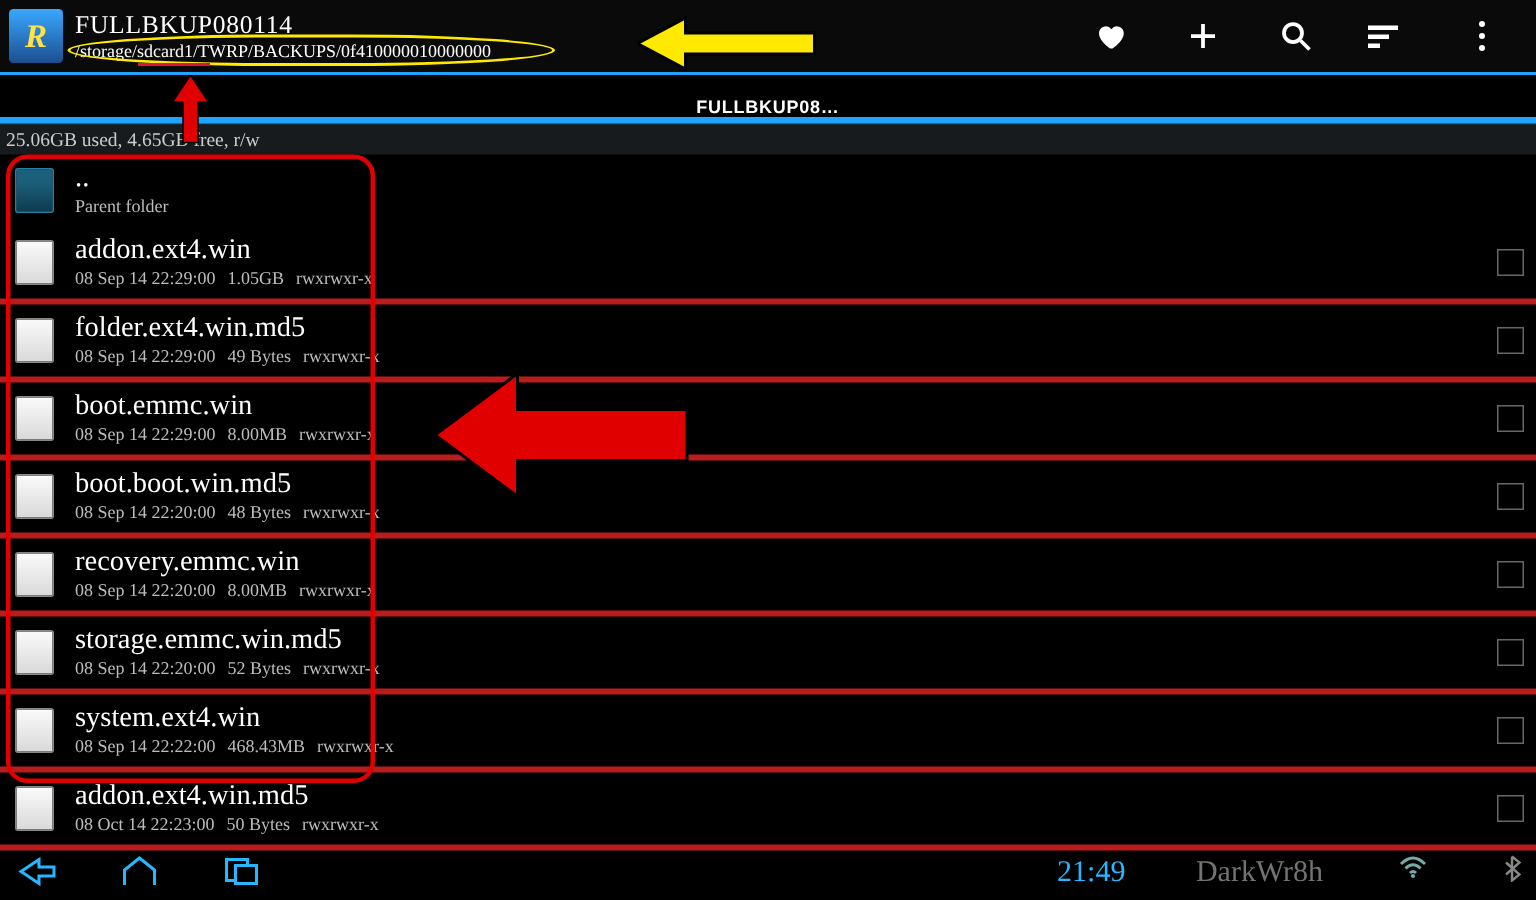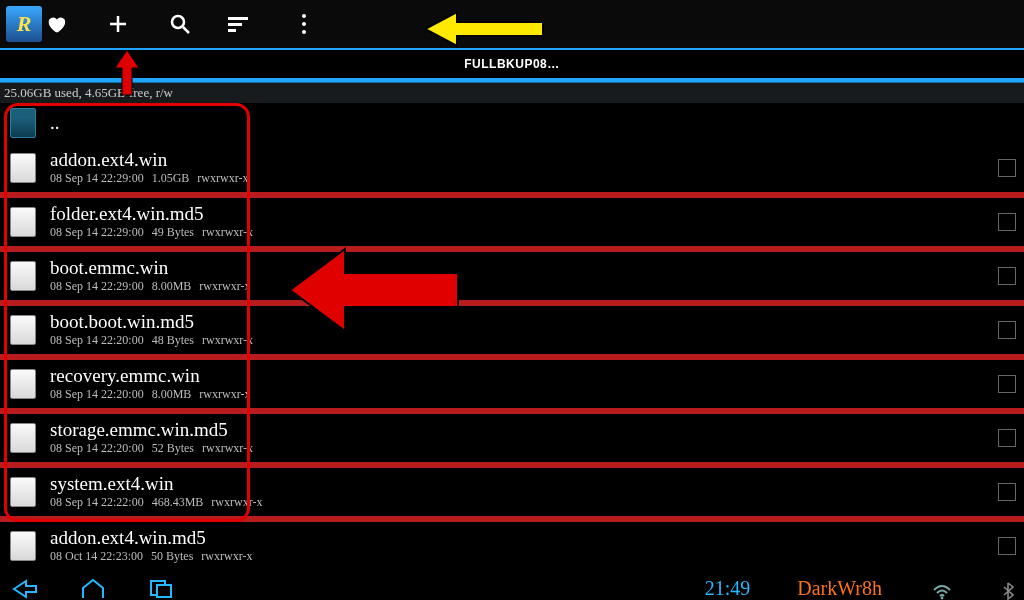--- a/index.html
+++ b/index.html
@@ -12,50 +12,58 @@
   .path { color:#fff; font-size:12px; white-space:nowrap; overflow:hidden; }
   .path-circle { position:absolute; top:-4px; left:-5px; width:325px; height:21px; border:2px solid #ffe900; border-radius:50%/60%; pointer-events:none; }
   .path-uline { position:absolute; bottom:-2px; left:42px; width:48px; height:0; border-bottom:2px solid crimson; pointer-events:none; }
   .acts { display:flex; align-items:center; gap:34px; padding-right:16px; }
   .act { color:#fff; cursor:pointer; font-size:20px; display:flex; align-items:center; justify-content:center; width:28px; height:28px; }
   .sort-icon { display:flex; flex-direction:column; gap:3px; align-items:flex-start;}
   .sort-icon span{display:block;height:3px;background:#fff;}
   .dots{display:flex;flex-direction:column;gap:4px;}
   .dots span{width:4px;height:4px;background:#fff;border-radius:50%;}
   .blue-line{height:2px;background:#1fa4ff;}
-  .tabs{display:flex;height:32px;background:#000;}
+  .tabs{display:flex;height:32px;background:#000;align-items:flex-end;}
   .tab{flex:1;display:flex;align-items:center;justify-content:center;color:#fff;font-size:12px;font-family:Arial,sans-serif;font-weight:bold;letter-spacing:0.5px;border-bottom:4px solid transparent;cursor:pointer;}
   .tab.active{border-bottom-color:#1fa4ff;}
   .thin-blue{height:1px;background:#0e6fa8;}
   .status-bar{font-size:13px;color:#ccc;background:#181b1e;padding:2px 4px;}
   .list{position:relative;}
-  .row{display:flex;align-items:center;padding:5px 8px 6px 10px;border-bottom:6px solid #b91c1c;cursor:pointer;}
+  .row{display:flex;align-items:center;padding:5px 8px 6px 10px;border-bottom:4px solid #b91c1c;cursor:pointer;}
   .row .ficon{width:26px;height:30px;border:1px solid #888;border-radius:2px;background:linear-gradient(#fafafa,#d9d9d9);position:relative;flex-shrink:0;}
   .row .ficon.folder{background:linear-gradient(#1b5f7a 30%,#0d3c50);border-color:#2d7fa0;}
   .row .txt{margin-left:14px;flex:1;min-width:0;}
   .row .name{color:#fff;font-size:19px;}
   .row .sub{color:#bdbdbd;font-size:12px;display:flex;gap:8px;}
   .row .chk{width:18px;height:18px;border:1px solid #666;flex-shrink:0;}
   .red-box{position:absolute;top:0;left:4px;width:246px;height:419px;border:3px solid #e10000;border-radius:14px;pointer-events:none;}
   .arrow-yellow{position:absolute;top:8px;left:425px;pointer-events:none;}
   .arrow-red-up{position:absolute;top:50px;left:114px;pointer-events:none;}
   .arrow-red-big{position:absolute;top:245px;left:290px;pointer-events:none;}
-  .nav-bar{position:absolute;bottom:0;left:0;width:100%;height:30px;background:#000;display:flex;align-items:flex-end;padding:0 10px;gap:41px;}
+  .nav-bar{position:absolute;bottom:0;left:0;width:100%;height:30px;background:#000;display:flex;align-items:flex-start;padding:0 10px;gap:41px;}
   .nav-ico{color:#27b7ff;cursor:pointer;}
   .nav-spacer{flex:1;}
   .clock{color:#27b7ff;font-size:20px;font-family:Georgia,serif;}
-  .brand{color:#f97316;font-size:20px;margin-left:6px;}
+  .brand{color:#737373;font-size:20px;margin-left:6px;}
   .wifi,.bt{color:#888;font-size:16px;margin-left:10px;}
   svg{display:block;}
 </style>
 </head>
 <body>
 
 <div class="header">
   <div class="app-icon">R</div>
+  <div class="title-block">
+    <div class="title">FULLBKUP080114</div>
+    <div class="path-wrap">
+      <div class="path">/storage/sdcard1/TWRP/BACKUPS/0f410000010000000</div>
+      <div class="path-circle"></div>
+      <div class="path-uline"></div>
+    </div>
+  </div>
   <div class="acts">
     <div class="act">
       <svg width="22" height="22" viewBox="0 0 24 24">
           <path fill="#fff" d="M12 21s-8-5.3-8-11a5 5 0 019-3 5 5 0 019 3c0 5.7-8 11-8 11z"></path>
         </svg>
     </div>
     <div class="act">
       <svg width="24" height="24" viewBox="0 0 24 24">
           <path stroke="#fff" stroke-width="2.5" d="M12 4v16M4 12h16"></path>
         </svg>
@@ -86,20 +94,23 @@
 <div class="thin-blue"></div>
 
 <div class="status-bar">25.06GB used, 4.65GB free, r/w</div>
 
 <div class="list">
 
   <div class="row" style="border-bottom:none;">
     <div class="ficon folder"></div>
     <div class="txt">
       <div class="name">..</div>
+      <div class="sub">
+          <span>Parent folder</span>
+        </div>
     </div>
   </div>
 
   <div class="row">
     <div class="ficon"></div>
     <div class="txt">
       <div class="name">addon.ext4.win</div>
       <div class="sub">
           <span>08 Sep 14 22:29:00</span>
           <span>1.05GB</span>

